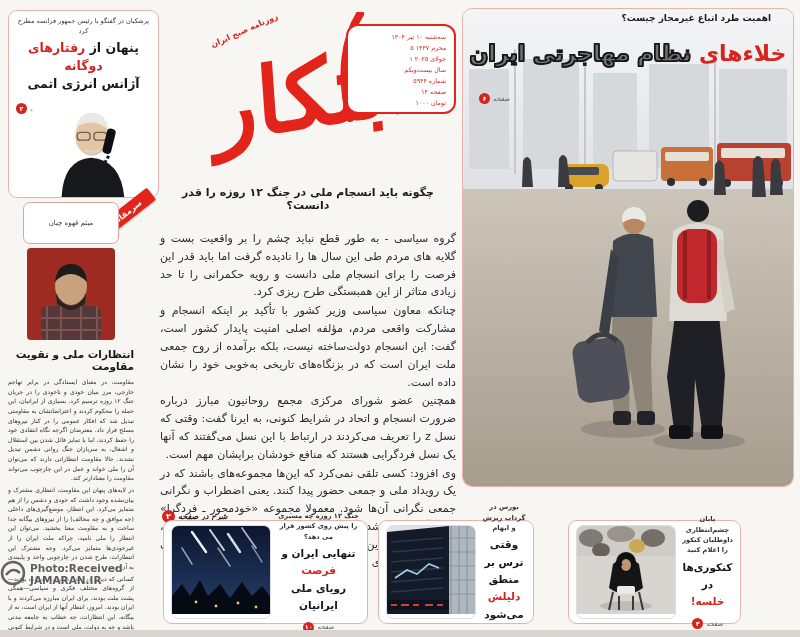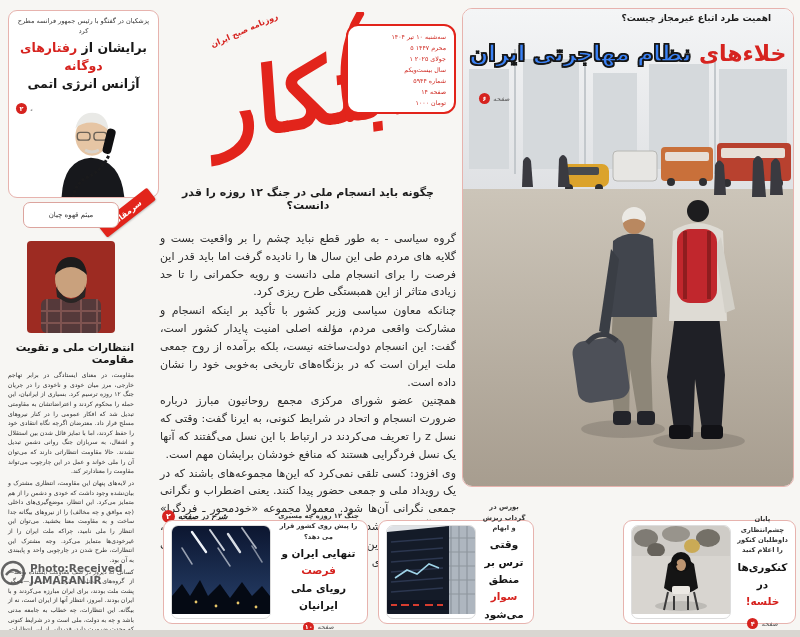--- a/index.html
+++ b/index.html
@@ -42,39 +42,39 @@
   .main-body p{margin:0 0 1px;}
   .main-footer{position:absolute;left:2px;bottom:-2px;}
   .main-footer .lbl{font-size:8px;font-weight:bold;color:#222;}
   .main-footer .num{width:13px;height:13px;font-size:8px;}
 
   
   .ed-col{position:absolute;left:8px;top:200px;width:126px;height:432px;}
   .ribbon{position:absolute;left:96px;top:205px;background:#e2241b;color:#fff;font-size:8px;
     font-weight:bold;padding:3px 14px;transform:rotate(-38deg);border-radius:2px;
     box-shadow:0 1px 2px rgba(0,0,0,.25);}
-  .author-pill{width:86px;margin:2px auto 13px;border:1px solid #dca49e;border-radius:7px;
-    font-size:7px;color:#333;text-align:center;padding:8px 4px;background:#fff;}
+  .author-pill{width:86px;margin:2px auto 4px;border:1px solid #dca49e;border-radius:7px;
+    font-size:7px;color:#333;text-align:center;padding:16px 4px;background:#fff;}
   .ed-photo{display:block;margin:0 auto;width:88px;height:92px;border-radius:4px;}
   .ed-title{font-size:10.5px;font-weight:900;color:#151515;margin:8px 0 5px;}
   .ed-body{font-size:6.1px;color:#2e2e2e;line-height:1.58;text-align:justify;}
   .ed-body p{margin:0 0 2px;}
   .watermark{position:absolute;left:0px;top:560px;display:flex;align-items:flex-end;gap:4px;
     opacity:.9;}
   .watermark .txt{font-size:10.5px;font-weight:bold;color:#4c4c4c;line-height:1.15;
     text-shadow:0 0 3px #fff,0 0 3px #fff;}
 
   
   .photo-box{position:absolute;left:462px;top:8px;width:330px;height:477px;background:#fff;
     border:1px solid #e7b3ae;border-radius:10px;overflow:hidden;}
   .photo-box svg{position:absolute;left:0;top:0;}
   .ph-kicker{position:absolute;right:22px;top:4px;font-size:9px;font-weight:bold;color:#1c1c1c;z-index:3;}
   .ph-headline{position:absolute;left:0;top:32px;width:100%;text-align:center;font-size:22px;
     font-weight:900;z-index:3;white-space:nowrap;}
-  .ph-headline .outline{color:#3b82f6;-webkit-text-stroke:1.4px #161616;
+  .ph-headline .outline{color:#737373;-webkit-text-stroke:1.4px #161616;
     text-shadow:-1px -1px 0 #161616,1px -1px 0 #161616,-1px 1px 0 #161616,1px 1px 0 #161616;}
   .ph-badge{position:absolute;left:16px;top:84px;z-index:3;}
 
   
   .bbox{position:absolute;top:520px;height:104px;background:#fff;border:1px solid #e7b3ae;
     border-radius:9px;box-sizing:border-box;display:flex;align-items:center;padding:7px;gap:6px;}
   .bbox .img{flex:0 0 auto;border-radius:7px;overflow:hidden;border:1px solid #ddd;}
   .bbox .txt{flex:1;text-align:center;direction:rtl;}
   .b-kicker{font-size:6.7px;font-weight:bold;color:#333;line-height:1.55;margin-bottom:3px;}
   .b-headline{font-size:10.5px;font-weight:900;color:#141414;line-height:1.65;}
@@ -83,21 +83,21 @@
   .bottom-strip{position:absolute;left:0;top:630px;width:800px;height:7px;background:#d9d6d1;}
 </style>
 </head>
 <body>
 
 <div id="paper">
 
   <div class="tl-box rtl">
     <div class="tl-kicker">پزشکیان در گفتگو با رئیس جمهور فرانسه مطرح کرد</div>
     <div class="tl-headline">
-      <span>برایشان از</span>
+      <span>پنهان از</span>
       <span class="red">رفتارهای دوگانه</span><br>
       <span>آژانس انرژی اتمی</span>
     </div>
     <span class="badge tl-badge">
       <span class="lbl">صفحه</span>
       <span class="num">۲</span>
     </span>
     <svg class="tl-photo" viewBox="0 0 120 100">
       <rect width="120" height="100" fill="#ffffff"></rect>
       <path d="M30 100 Q32 62 60 60 Q90 62 94 100 Z" fill="#17181c"></path>
@@ -341,31 +341,31 @@
             <line x1="38" y1="79" x2="46" y2="79"></line>
             <line x1="50" y1="79" x2="56" y2="79"></line>
           </g>
       </svg>
     </div>
     <div class="txt">
       <div class="b-kicker">بورس در گرداب ریزش و ابهام</div>
       <div class="b-headline">
         <span>وقتی ترس بر منطق</span>
         <span class="red"></span><br>
-        <span class="red">سوار</span>
+        <span class="red">دلیلش</span>
         <span>می‌شود</span>
       </div>
       <span class="badge">
         <span class="lbl">صفحه</span>
         <span class="num">۵</span>
       </span>
     </div>
   </div>
 
-  <div class="bbox" style="left:623px;width:173px;align-items:center;">
+  <div class="bbox" style="left:568px;width:173px;align-items:center;">
     <div class="img">
       <svg width="98" height="88" viewBox="0 0 98 88">
         <rect width="98" height="88" fill="#cfccc7"></rect>
         <g opacity="0.8">
           <ellipse cx="14" cy="12" rx="12" ry="9" fill="#6b675f"></ellipse>
           <ellipse cx="44" cy="8" rx="14" ry="8" fill="#8a867e"></ellipse>
           <ellipse cx="76" cy="12" rx="12" ry="9" fill="#5d594f"></ellipse>
           <ellipse cx="60" cy="20" rx="8" ry="7" fill="#c9a23a"></ellipse>
           <ellipse cx="24" cy="24" rx="9" ry="7" fill="#4c4840"></ellipse>
         </g>

